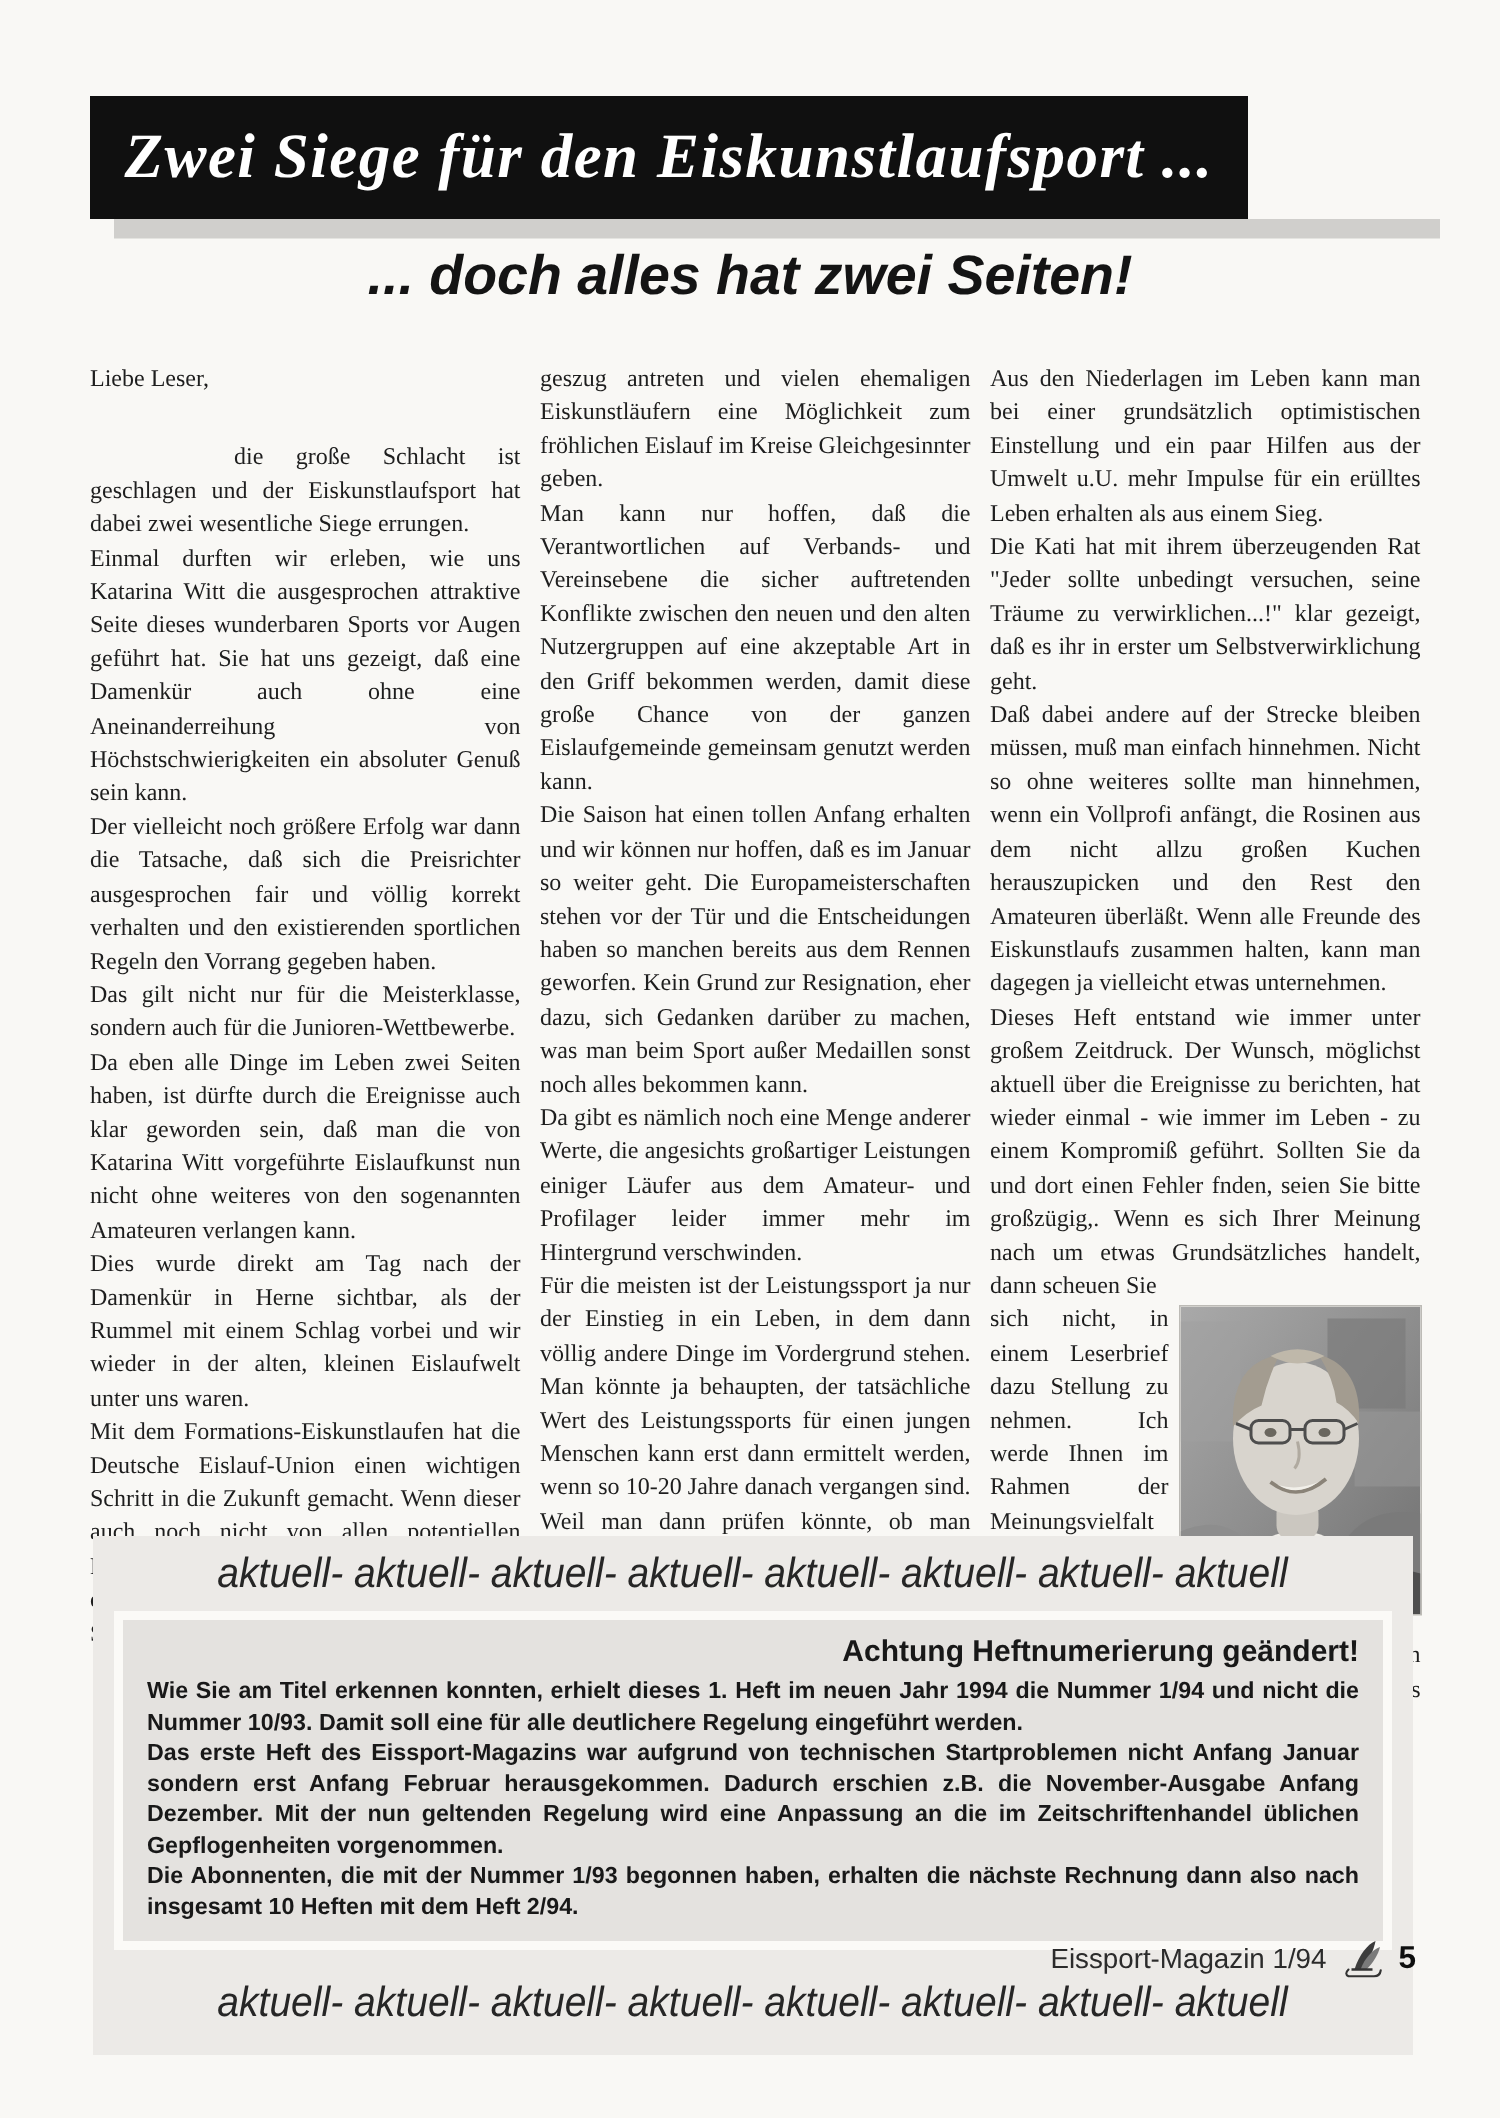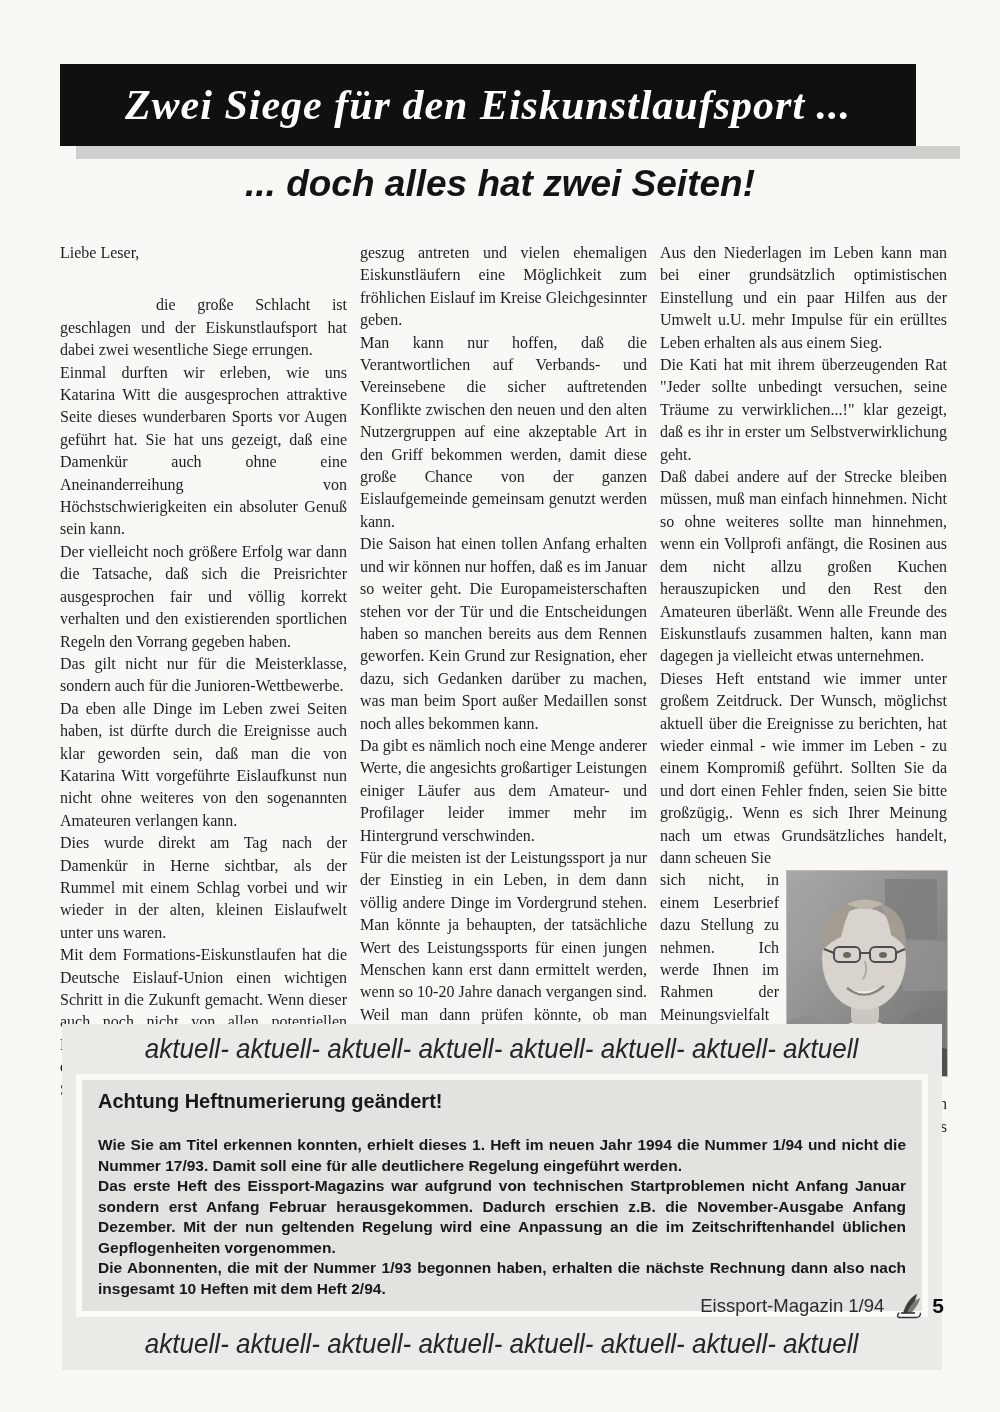--- a/index.html
+++ b/index.html
@@ -6,21 +6,21 @@
   body {
     width:1000px; height:1412px; position:relative;
     background:#f9f8f5;
     font-family:"Liberation Serif", serif;
     color:#1e1e1e;
     overflow:hidden;
   }
 
   
   .banner {
-    position:absolute; left:60px; top:64px; width:856px; height:82px;
+    position:absolute; left:60px; top:64px; width:772px; height:82px;
     background:#101010; display:flex; align-items:center; justify-content:center;
   }
   .banner-title {
     font-family:"Liberation Serif", serif; font-style:italic; font-weight:bold;
     font-size:42px; color:#ffffff; letter-spacing:1px; white-space:nowrap;
   }
   .banner-shadow {
     position:absolute; left:76px; top:146px; width:884px; height:13px;
     background:#d0cfcc;
   }
@@ -60,21 +60,21 @@
   .ticker-text {
     font-family:"Liberation Sans", sans-serif; font-style:italic;
     font-size:28px; color:#262626; white-space:nowrap;
     transform:scaleX(0.93);
   }
   .notice-box {
     margin:0 14px; background:#e4e2df; border:6px solid #fbfaf7;
     padding:8px 16px 12px 16px;
     font-family:"Liberation Sans", sans-serif; font-weight:bold; color:#181818;
   }
-  .notice-heading { font-size:20px; margin:2px 0 22px 0; }
+  .notice-heading { font-size:20px; margin:2px 0 5px 0;text-align:right; }
   .notice-p { font-size:15.5px; line-height:20.5px; margin:0; text-align:justify; }
 
   
   .footer {
     position:absolute; top:1292px; right:56px;
     display:flex; align-items:center; gap:9px;
     font-family:"Liberation Sans", sans-serif; font-size:18.5px; color:#2b2b2b;
   }
   .logo { width:30px; height:28px; display:block; }
   .page-num { font-weight:bold; font-size:21px; color:#0e0e0e; }
@@ -168,21 +168,21 @@
     <p class="signature">Ihr Sepp Schönmetzler</p>
   </div>
 </div>
 
 <div class="aktuell-section">
   <div class="ticker-row">
     <span class="ticker-text">aktuell- aktuell- aktuell- aktuell- aktuell- aktuell- aktuell- aktuell</span>
   </div>
   <div class="notice-box">
     <div class="notice-heading">Achtung Heftnumerierung geändert!</div>
-    <p class="notice-p">Wie Sie am Titel erkennen konnten, erhielt dieses 1. Heft im neuen Jahr 1994 die Nummer 1/94 und nicht die Nummer 17/93. Damit soll eine für alle deutlichere Regelung eingeführt werden.</p>
+    <p class="notice-p">Wie Sie am Titel erkennen konnten, erhielt dieses 1. Heft im neuen Jahr 1994 die Nummer 1/94 und nicht die Nummer 10/93. Damit soll eine für alle deutlichere Regelung eingeführt werden.</p>
     <p class="notice-p">Das erste Heft des Eissport-Magazins war aufgrund von technischen Startproblemen nicht Anfang Januar sondern erst Anfang Februar herausgekommen. Dadurch erschien z.B. die November-Ausgabe Anfang Dezember. Mit der nun geltenden Regelung wird eine Anpassung an die im Zeitschriftenhandel üblichen Gepflogenheiten vorgenommen.</p>
     <p class="notice-p">Die Abonnenten, die mit der Nummer 1/93 begonnen haben, erhalten die nächste Rechnung dann also nach insgesamt 10 Heften mit dem Heft 2/94.</p>
   </div>
   <div class="ticker-row bottom">
     <span class="ticker-text">aktuell- aktuell- aktuell- aktuell- aktuell- aktuell- aktuell- aktuell</span>
   </div>
 </div>
 
 <div class="footer">
   <span>Eissport-Magazin 1/94</span>

